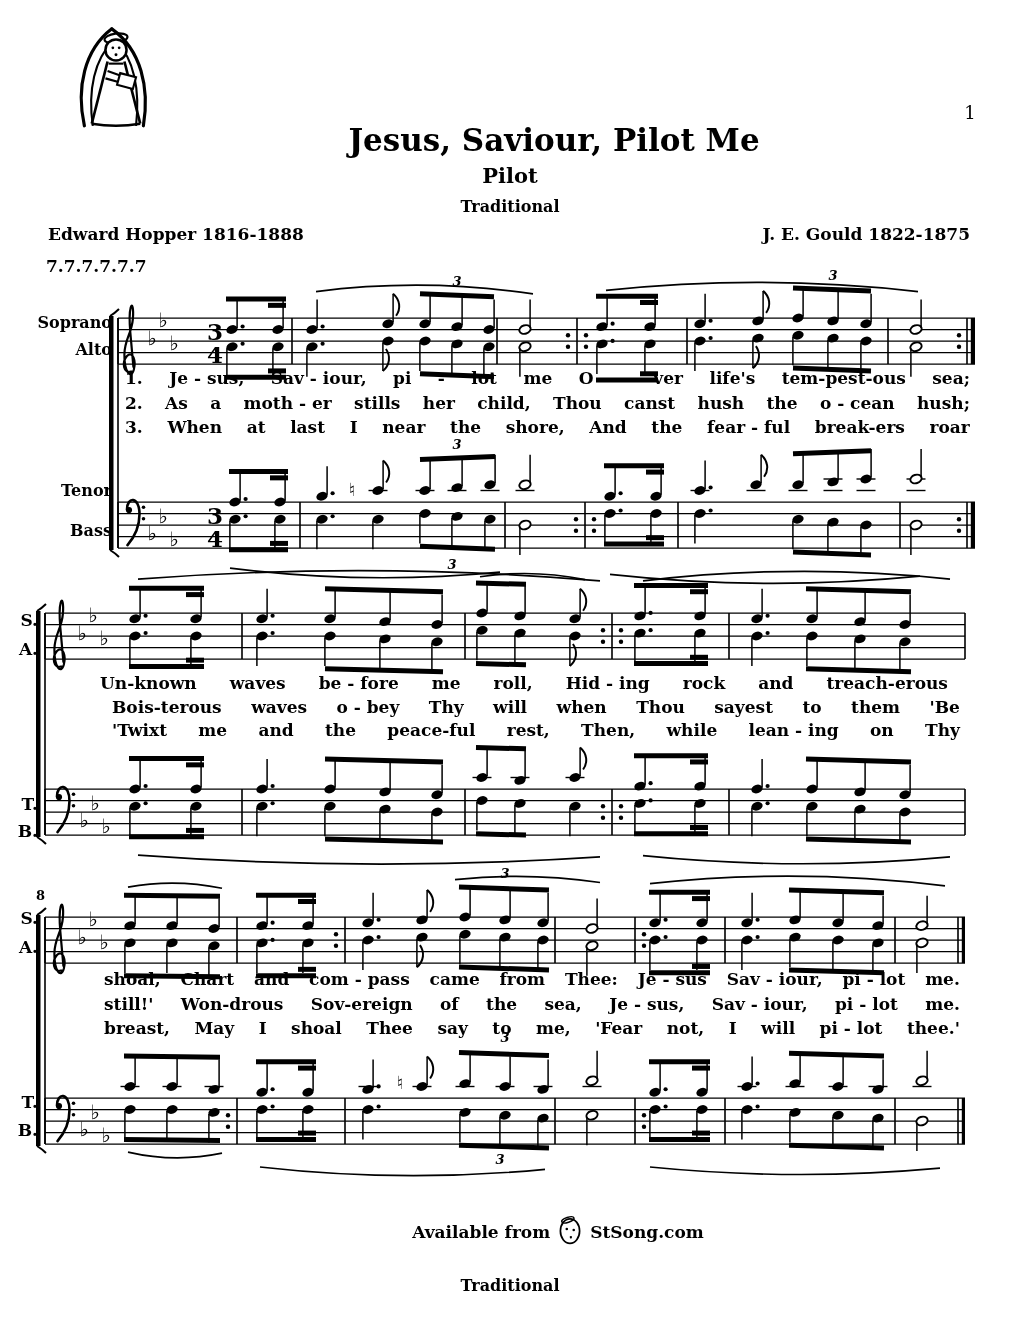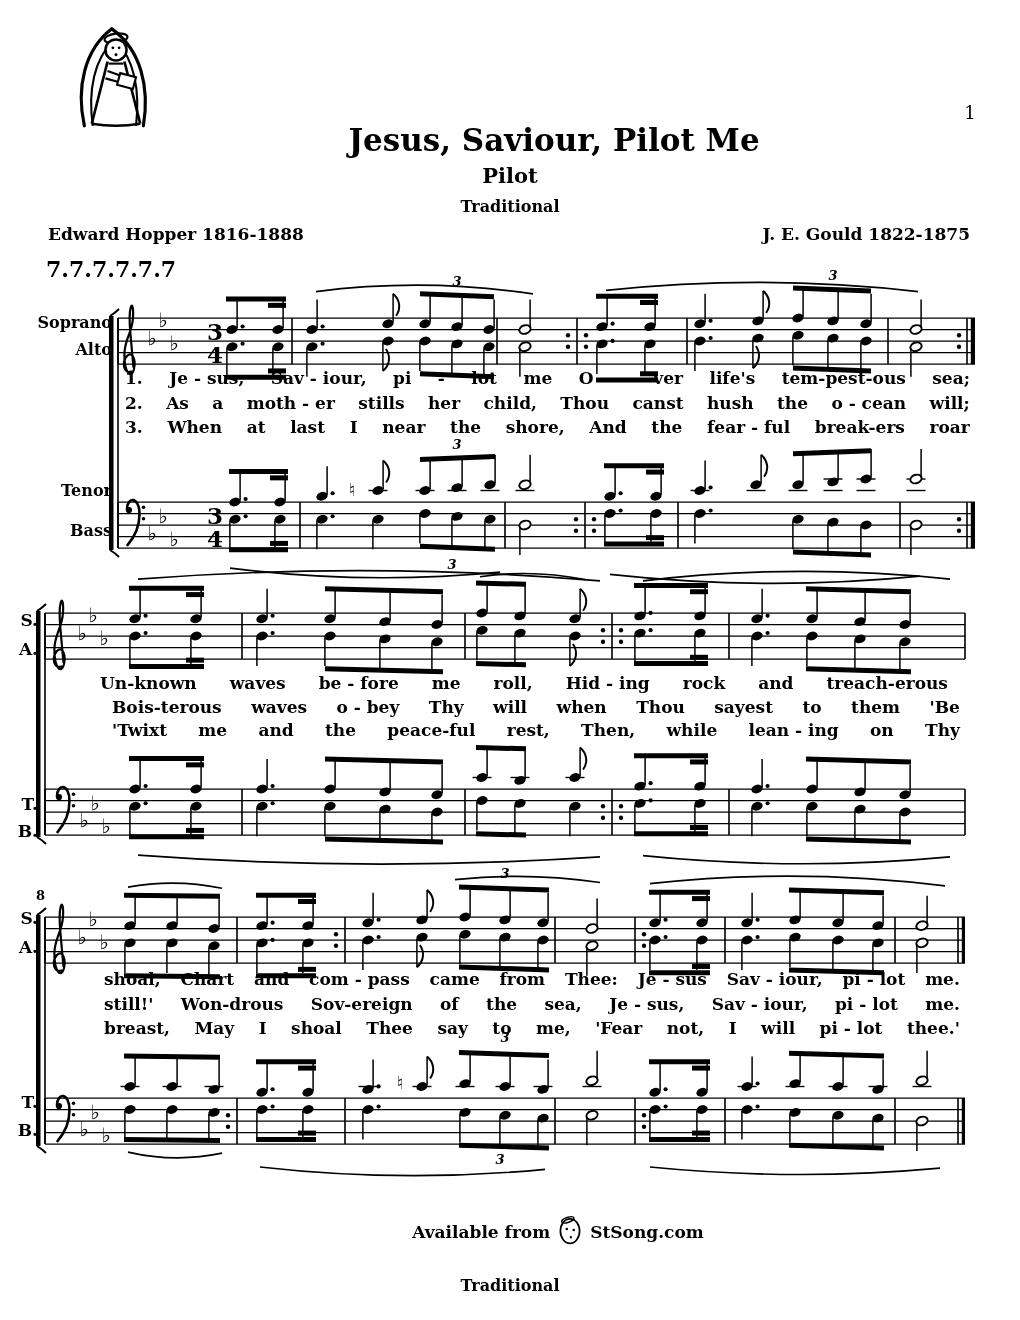--- a/index.html
+++ b/index.html
@@ -4,21 +4,21 @@
 <style>
   html,body{margin:0;padding:0;background:#888;}
   .page{position:relative;width:1020px;height:1320px;background:#ffffff;color:#000;
         font-family:"DejaVu Serif",serif;overflow:hidden;}
   .abs{position:absolute;}
   .center{left:0;width:1020px;text-align:center;}
   .title{font-size:31px;font-weight:bold;}
   .subtitle{font-size:21px;font-weight:bold;}
   .subsub{font-size:16px;font-weight:bold;}
   .attrib{font-size:17px;font-weight:bold;}
-  .meter{font-size:22px;font-weight:bold;}
+  .meter{font-size:17px;font-weight:bold;}
   .pagenum{font-size:18px;}
   .vlabel{position:absolute;font-weight:bold;font-size:16px;text-align:right;width:90px;}
   .vlabel.small{font-size:17px;width:34px;}
   .lyrics{position:absolute;display:flex;justify-content:space-between;
           font-weight:bold;font-size:17px;white-space:nowrap;}
   .lyrics span{display:inline-block;}
   .measnum{position:absolute;font-weight:bold;font-size:13px;}
   .footer1{font-size:17px;font-weight:bold;display:flex;justify-content:center;align-items:flex-end;gap:7px;padding-left:48px;}
   .footer2{font-size:17px;font-weight:bold;}
   .footer3{font-size:16px;font-weight:bold;}
@@ -95,21 +95,21 @@
       <span>a</span>
       <span>moth - er</span>
       <span>stills</span>
       <span>her</span>
       <span>child,</span>
       <span>Thou</span>
       <span>canst</span>
       <span>hush</span>
       <span>the</span>
       <span>o - cean</span>
-      <span>will;</span>
+      <span>hush;</span>
     </div>
   <div class="lyrics" style="left:125px;top:417px;width:845px;">
       <span>3.</span>
       <span>When</span>
       <span>at</span>
       <span>last</span>
       <span>I</span>
       <span>near</span>
       <span>the</span>
       <span>shore,</span>

